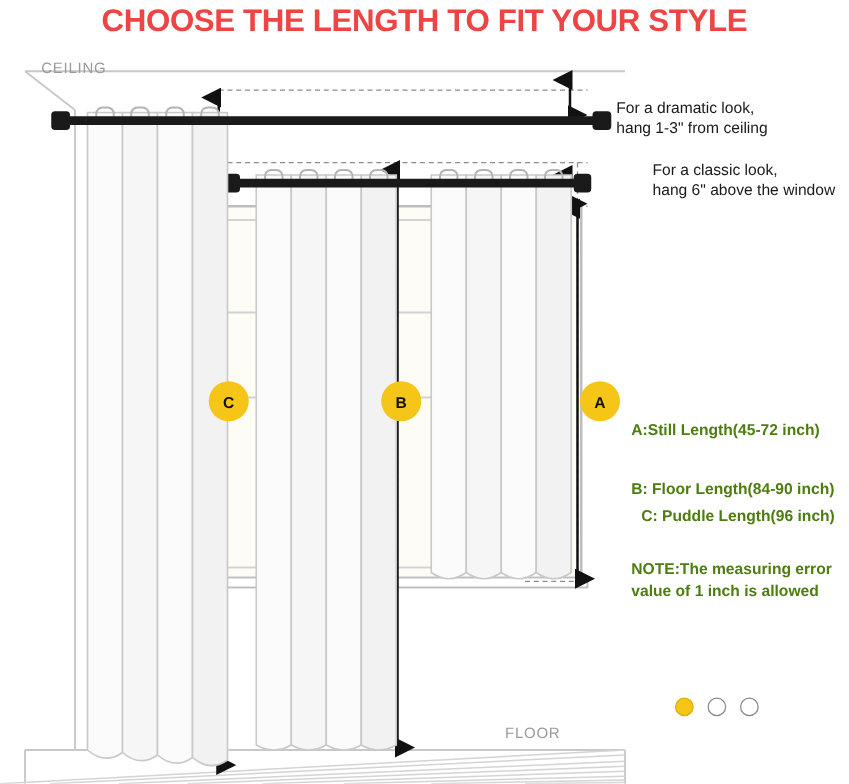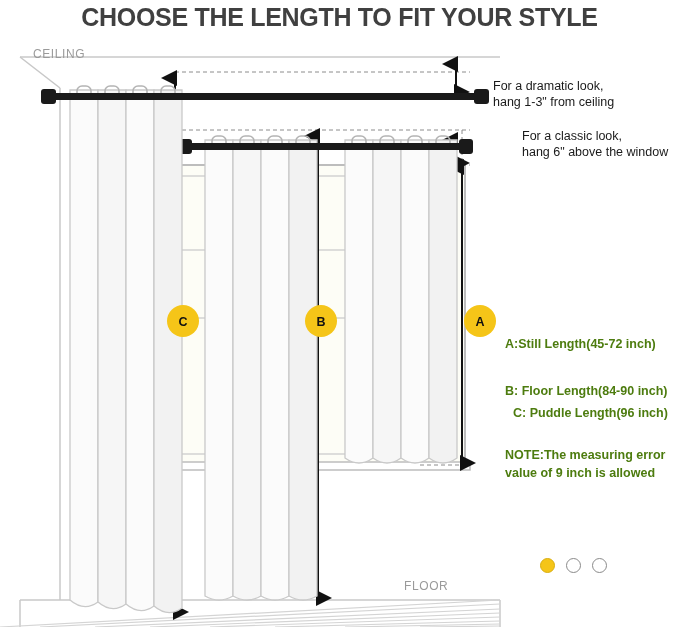--- a/index.html
+++ b/index.html
@@ -21,21 +21,21 @@
   }
   .title {
     position: absolute;
     top: 0px;
     left: 0px;
     width: 679px;
     text-align: center;
     font-size: 25px;
     font-weight: bold;
     letter-spacing: -0.3px;
-    color: #404040;
+    color: #ef4444;
     line-height: 34px;
     white-space: nowrap;
   }
   svg.scene {
     position: absolute;
     top: 0;
     left: 0;
   }
   .callout {
     position: absolute;
@@ -227,21 +227,21 @@
   <div class="callout" style="left:505px; top:128px;margin-left:17px;">
     <div>For a classic look,</div>
     <div>hang 6" above the window</div>
   </div>
 
   <div class="legend" style="left:505px; top:336px;">A:Still Length(45-72 inch)</div>
   <div class="legend" style="left:505px; top:383px;">B: Floor Length(84-90 inch)</div>
   <div class="legend" style="left:513px; top:405px;">C: Puddle Length(96 inch)</div>
 
   <div class="legend" style="left:505px; top:447px;">NOTE:The measuring error</div>
-  <div class="legend" style="left:505px; top:465px;">value of 9 inch is allowed</div>
+  <div class="legend" style="left:505px; top:465px;">value of 1 inch is allowed</div>
 
   <div class="dots">
     <span class="dot active"></span>
     <span class="dot"></span>
     <span class="dot"></span>
   </div>
 
 </div>
 
 </body></html>

